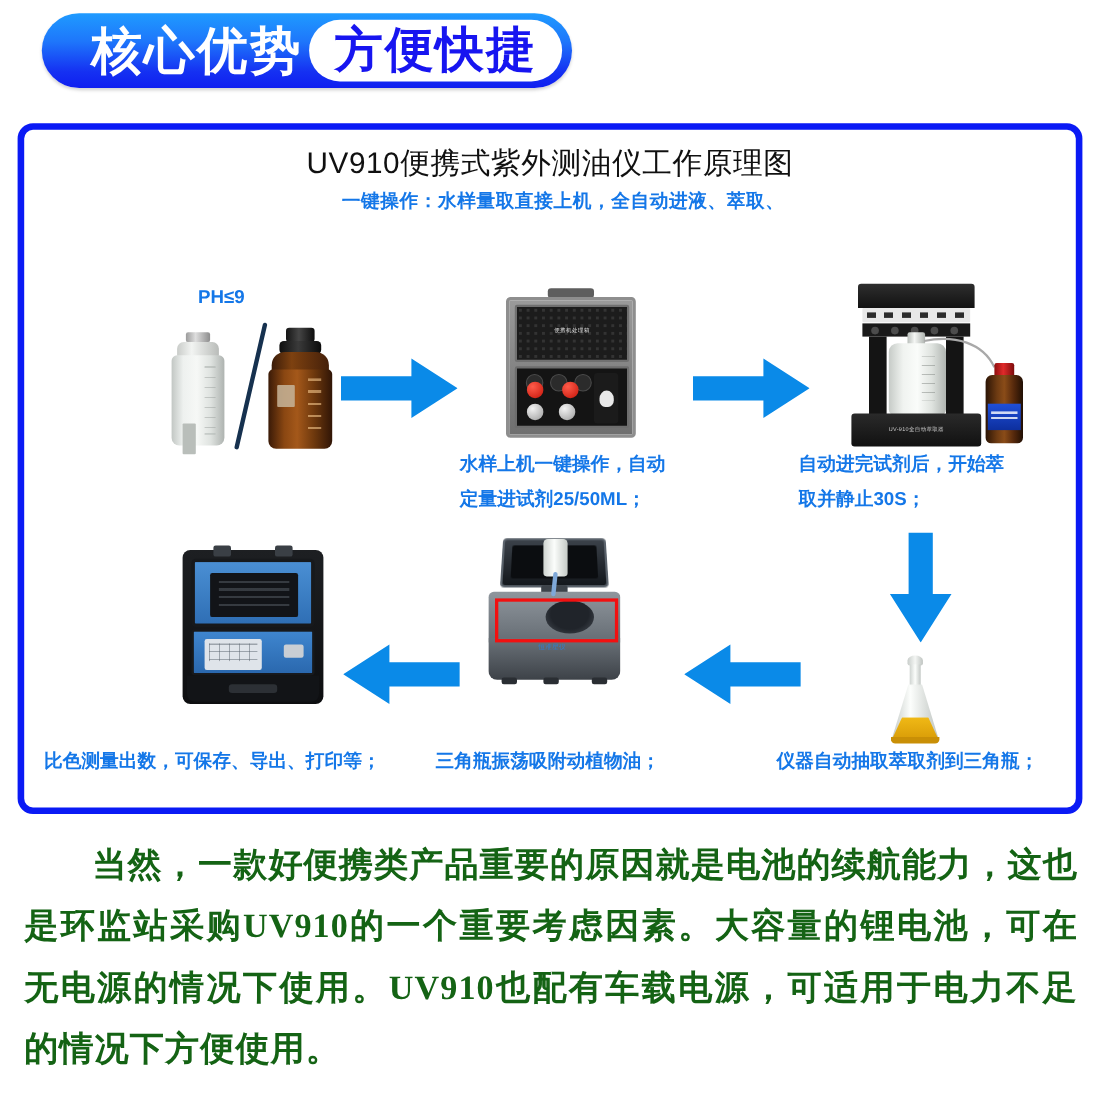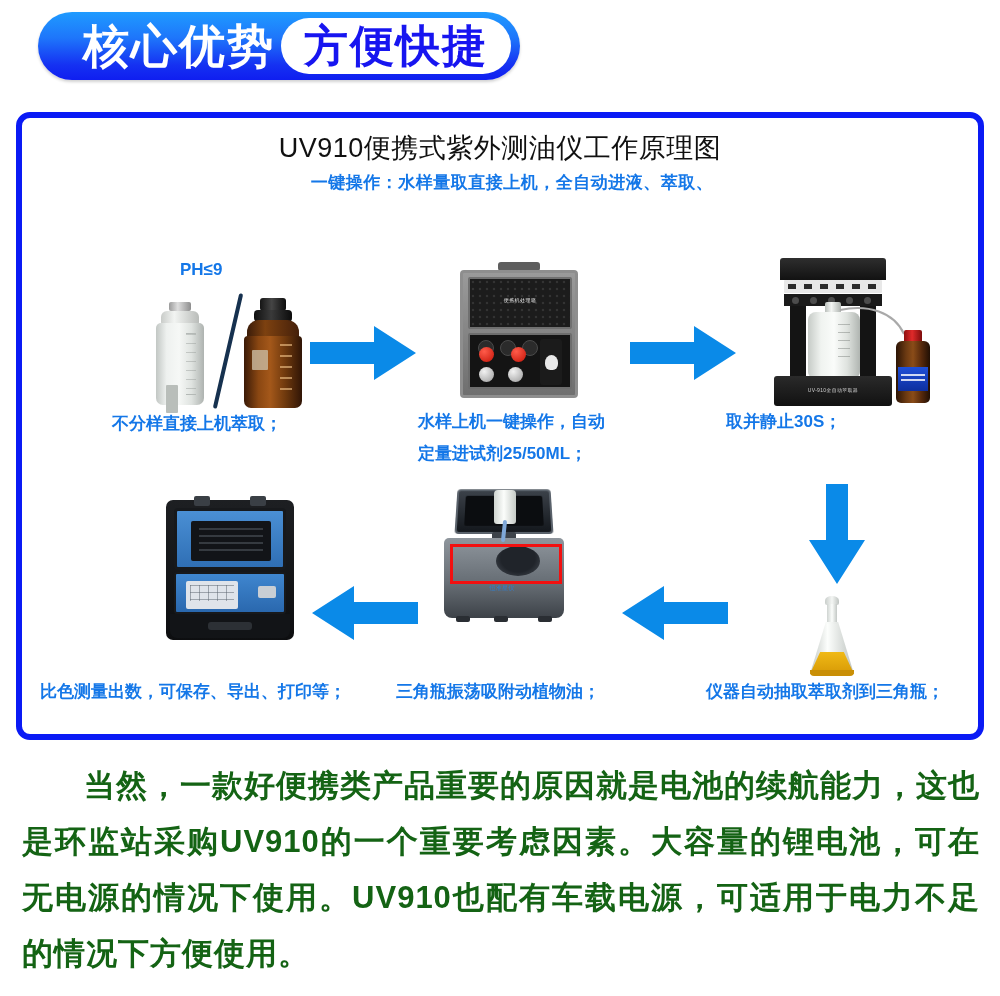--- a/index.html
+++ b/index.html
@@ -428,20 +428,21 @@
     top: 758px;
     width: 958px;
     font-size: 31px;
     font-weight: bold;
     color: #146314;
     line-height: 56px;
     letter-spacing: 1px;
     text-indent: 62px;
     text-align: justify;
     text-align-last: left;
+    font-family: Liberation Serif, serif;
   }
 </style>
 </head>
 <body>
 
 <div id="header-badge">
   <div id="badge-inner-pill">
     <div id="badge-secondary-label">方便快捷</div>
   </div>
   <div id="badge-primary-label">核心优势</div>
@@ -466,23 +467,20 @@
     <div class="art" style="left:102px;top:8px;width:62px;height:112px;">
       <div class="bottle-amber-cap"></div>
       <div class="bottle-amber-ring"></div>
       <div class="bottle-amber-shoulder"></div>
       <div class="bottle-amber-body">
         <div class="bottle-amber-lbl"></div>
       </div>
     </div>
   </div>
 
-  <div class="caption" style="left:90px;top:290px;">
-    <div>不分样直接上机萃取；</div>
-  </div>
 
   <svg class="arrow" style="left:288px;top:206px;" width="106" height="58" viewBox="0 0 106 58">
     <polygon points="0,18 64,18 64,2 106,29 64,56 64,40 0,40" fill="#0a8ae8"></polygon>
   </svg>
 
   <div class="art" style="left:438px;top:152px;width:118px;height:132px;">
     <div class="case-handle"></div>
     <div class="case-outer">
       <div class="case-lid">
         <div class="case-lid-text">便携机处理箱</div>
@@ -532,20 +530,21 @@
     </svg>
     <div class="art" style="left:126px;top:72px;width:34px;height:74px;">
       <div class="reagent-bottle-cap"></div>
       <div class="reagent-bottle-body">
         <div class="reagent-label"></div>
       </div>
     </div>
   </div>
 
   <div class="caption" style="left:704px;top:288px;">
+    <div>自动进完试剂后，开始萃</div>
     <div>取并静止30S；</div>
   </div>
 
   <svg class="arrow" style="left:785px;top:366px;" width="60" height="100" viewBox="0 0 60 100">
     <polygon points="19,0 41,0 41,56 58,56 30,100 2,56 19,56" fill="#0a8ae8"></polygon>
   </svg>
 
   <div class="art" style="left:782px;top:478px;width:56px;height:82px;">
     <div class="flask-stopper"></div>
     <div class="flask-neck"></div>

